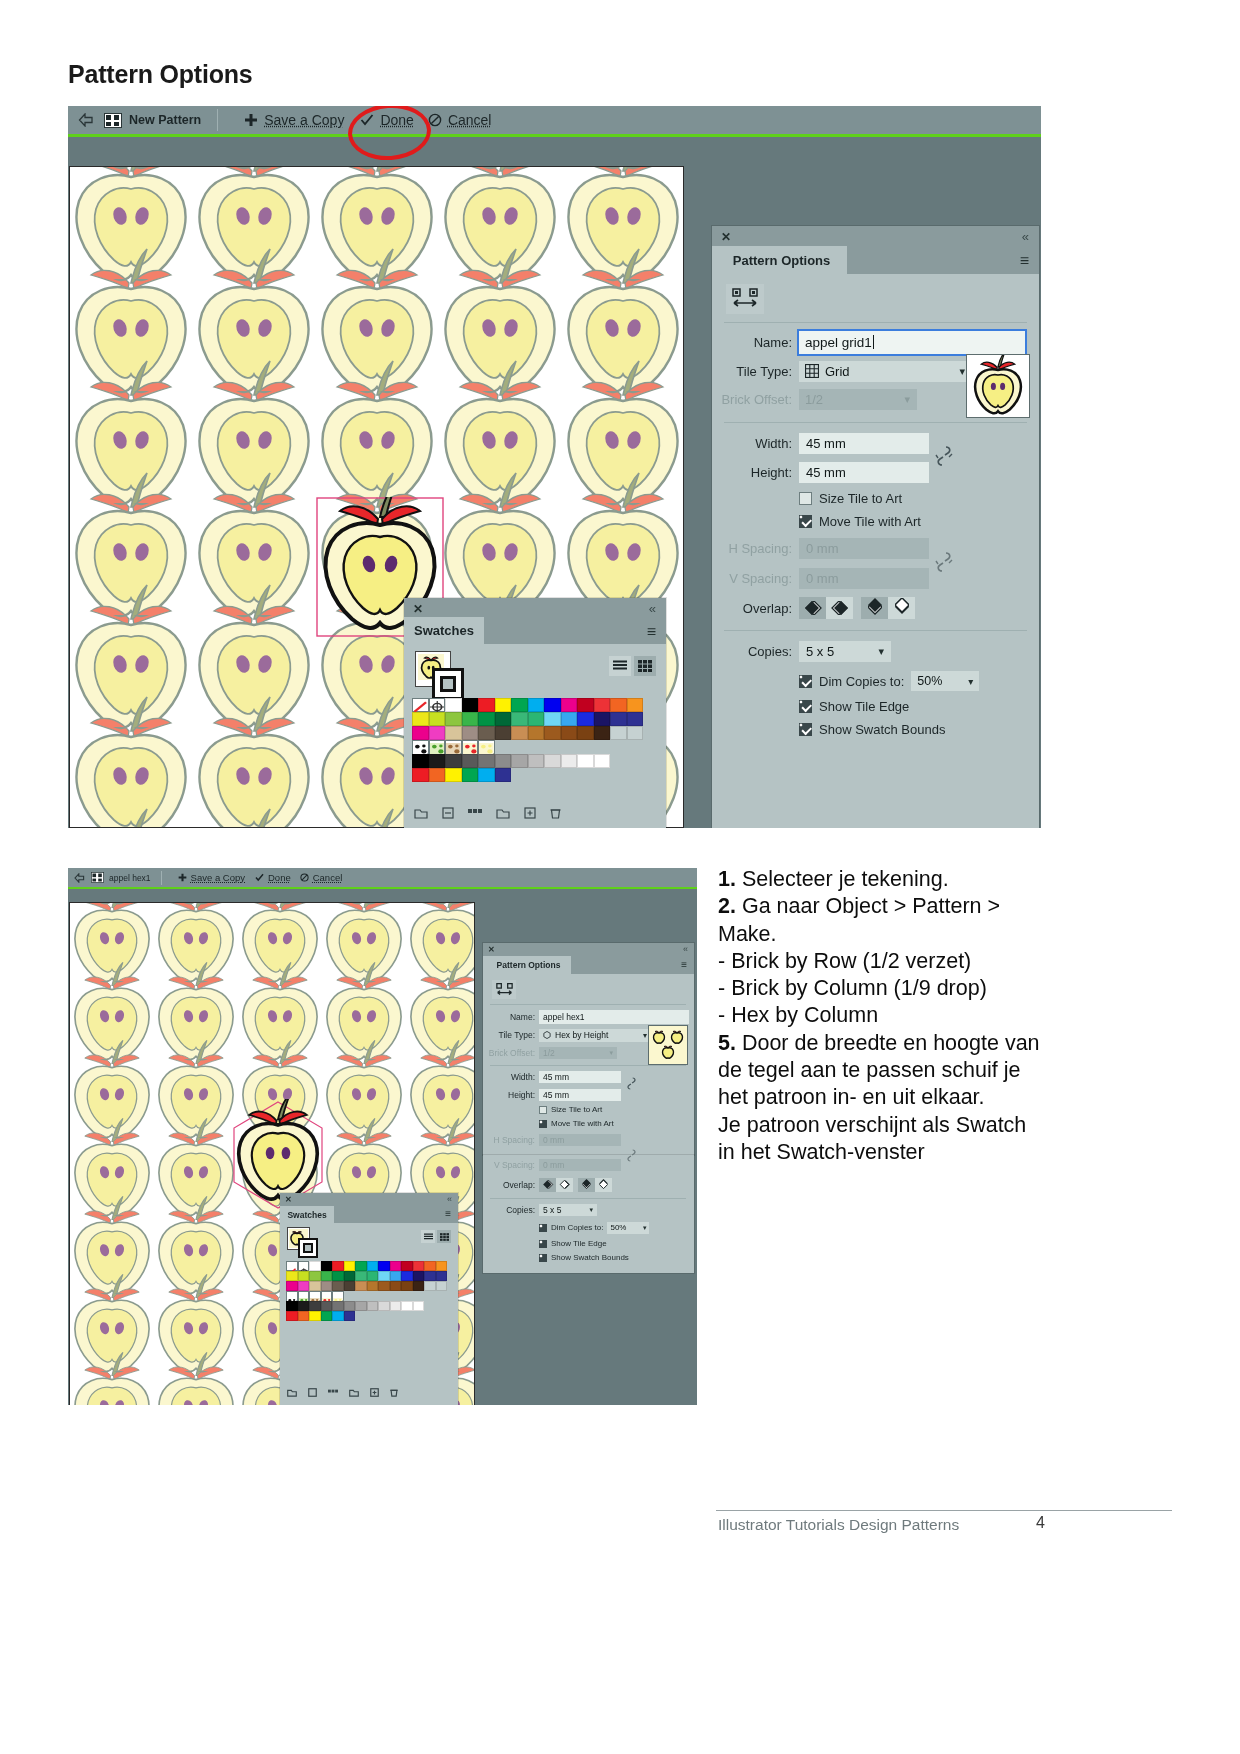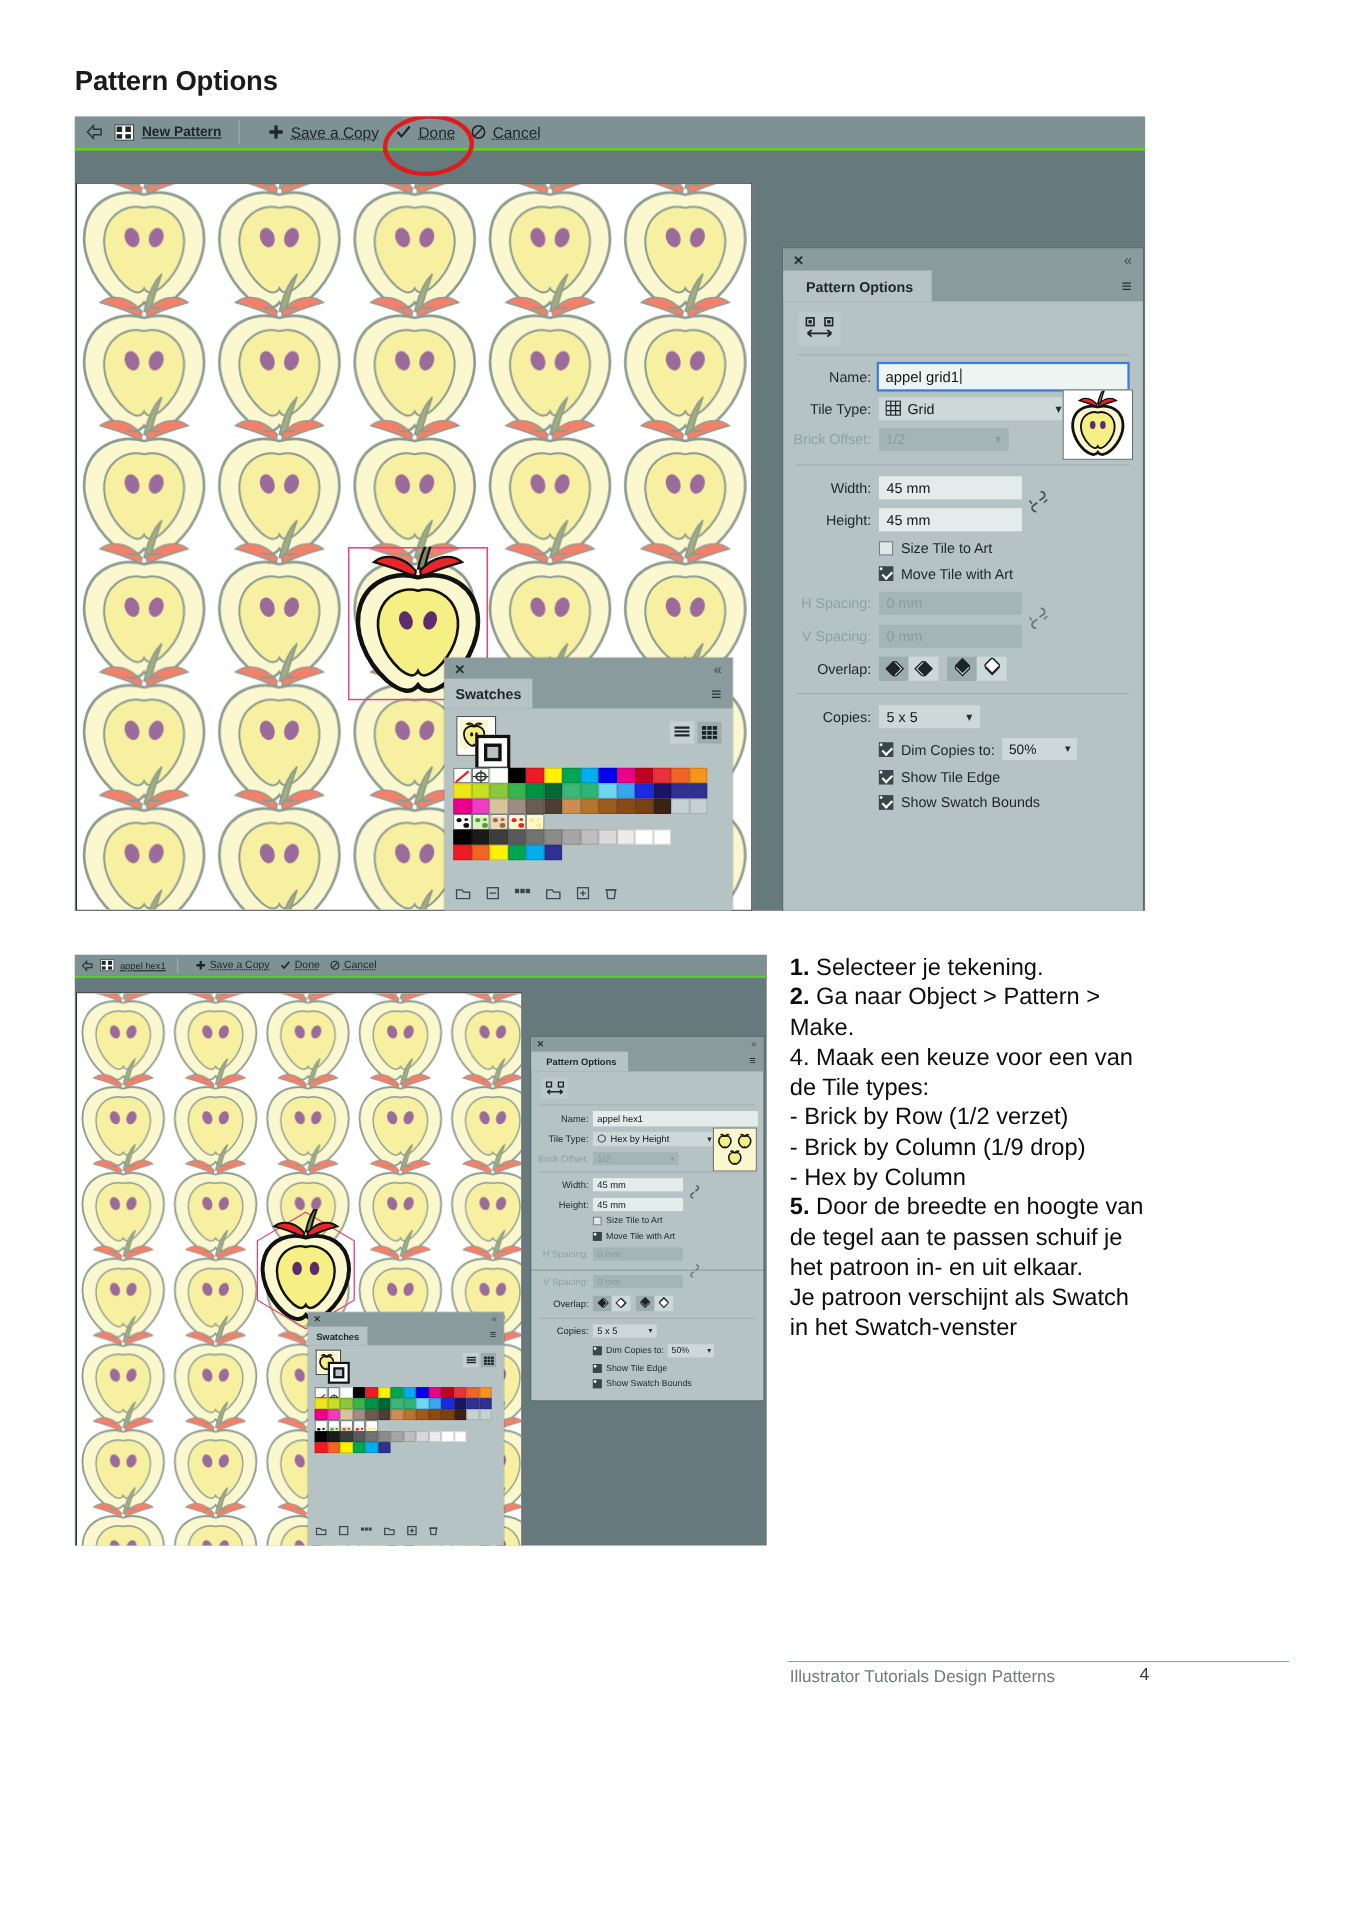--- a/index.html
+++ b/index.html
@@ -17,21 +17,21 @@
     position:absolute; left:68px; top:60px;
     font-size:25px; font-weight:bold; color:#1a1a1a;
     letter-spacing:-0.2px;
   }
 
   
   .ai-shell{position:absolute;background:#66797c;overflow:hidden;}
   .ai-toolbar{position:absolute;left:0;top:0;right:0;background:#7e9194;
     display:flex;align-items:center;}
   .ai-greenline{position:absolute;left:0;right:0;height:3px;background:#5fd11a;}
-  .tb-item{display:flex;align-items:center;color:#1c2628;white-space:nowrap;text-decoration:underline;}
+  .tb-item{display:flex;align-items:center;color:#1c2628;white-space:nowrap;}
   .tb-underline{text-decoration:underline;text-decoration-style:dotted;}
   .tb-sep{background:#9fb0b2;}
 
   
   .canvas-wrap{position:absolute;background:#ffffff;overflow:hidden;border:1px solid #2a2a2a;}
   .pattern-canvas{position:absolute;left:0;top:0;width:100%;height:100%;}
 
   
   .panel{position:absolute;background:#b5c3c4;box-shadow:0 0 0 1px rgba(0,0,0,.12);}
   .panel-titlebar{background:#8a9b9d;position:relative;}
@@ -988,21 +988,20 @@
               <path d="M1.5 3 h8 l-1 8 h-6z" fill="none" stroke="#39474a" stroke-width="1.6"></path>
               <path d="M0.5 3 h10" stroke="#39474a" stroke-width="1.6"></path>
             </svg></span>
       </div>
     </div>
   </div>
 
   <div class="instructions" id="instructions">
       <div><b>1.</b> Selecteer je tekening.</div>
       <div><b>2.</b> Ga naar Object &gt; Pattern &gt; Make.</div>
-      <div>4. Maak een keuze voor een van de Tile types:</div>
       <div>- Brick by Row (1/2 verzet)</div>
       <div>- Brick by Column (1/9 drop)</div>
       <div>- Hex by Column</div>
       <div><b>5.</b> Door de breedte en hoogte van de tegel aan te passen schuif je het patroon in- en uit elkaar.</div>
       <div>Je patroon verschijnt als Swatch in het Swatch-venster</div>
     </div>
 
   <div class="footer-rule"></div>
   <div class="footer-text" style="left:718px;">Illustrator Tutorials Design Patterns</div>
   <div class="footer-num" style="left:1036px;">4</div>

